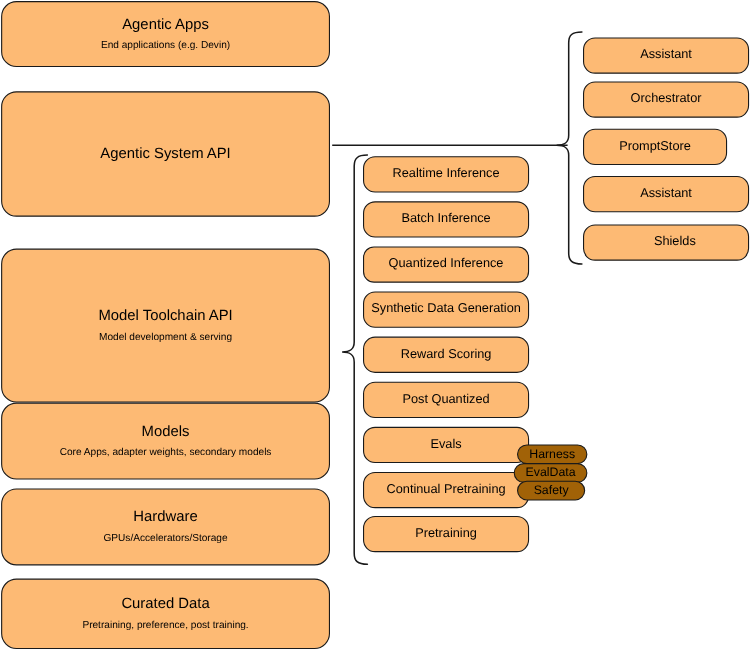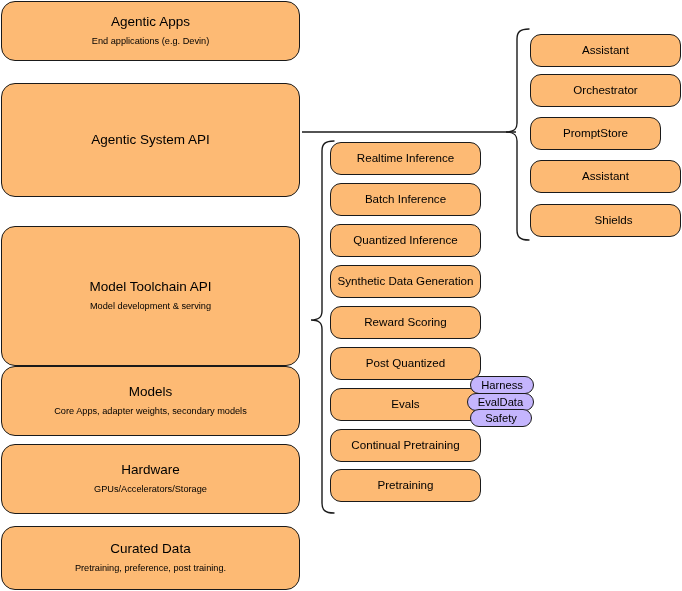--- a/index.html
+++ b/index.html
@@ -61,28 +61,29 @@
     border-radius: 11px;
   }
   .comp-label {
     font-size: 11.6px;
     white-space: nowrap;
   }
   .pill-node {
     position: absolute;
     box-sizing: border-box;
     border: 1.4px solid #1a1a1a;
-    background: #c4b5fd;
+    background: #a16207;
     border-radius: 999px;
     display: flex;
     align-items: center;
     justify-content: center;
     font-size: 11.2px;
     white-space: nowrap;
     z-index: 5;
+    margin-top: 28px;
   }
   .connector-layer {
     position: absolute;
     left: 0;
     top: 0;
     width: 682px;
     height: 591px;
     pointer-events: none;
     z-index: 1;
   }

